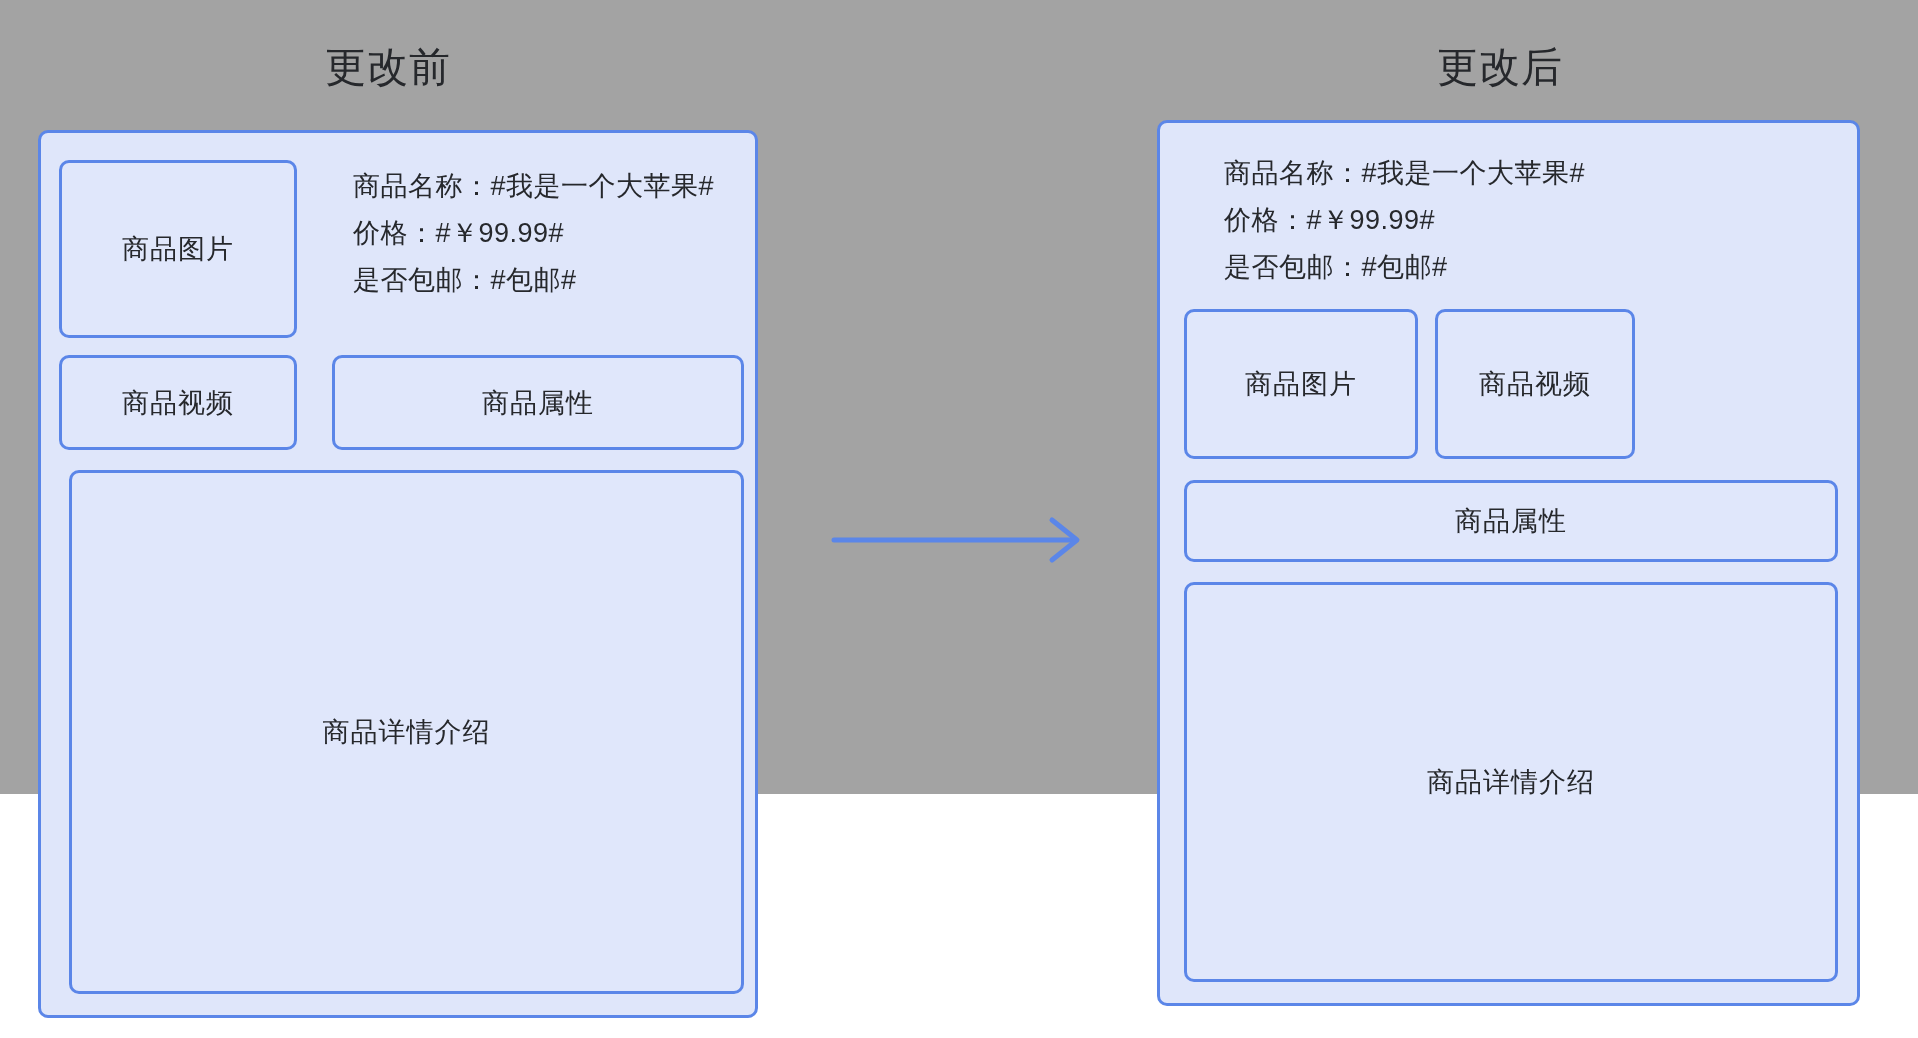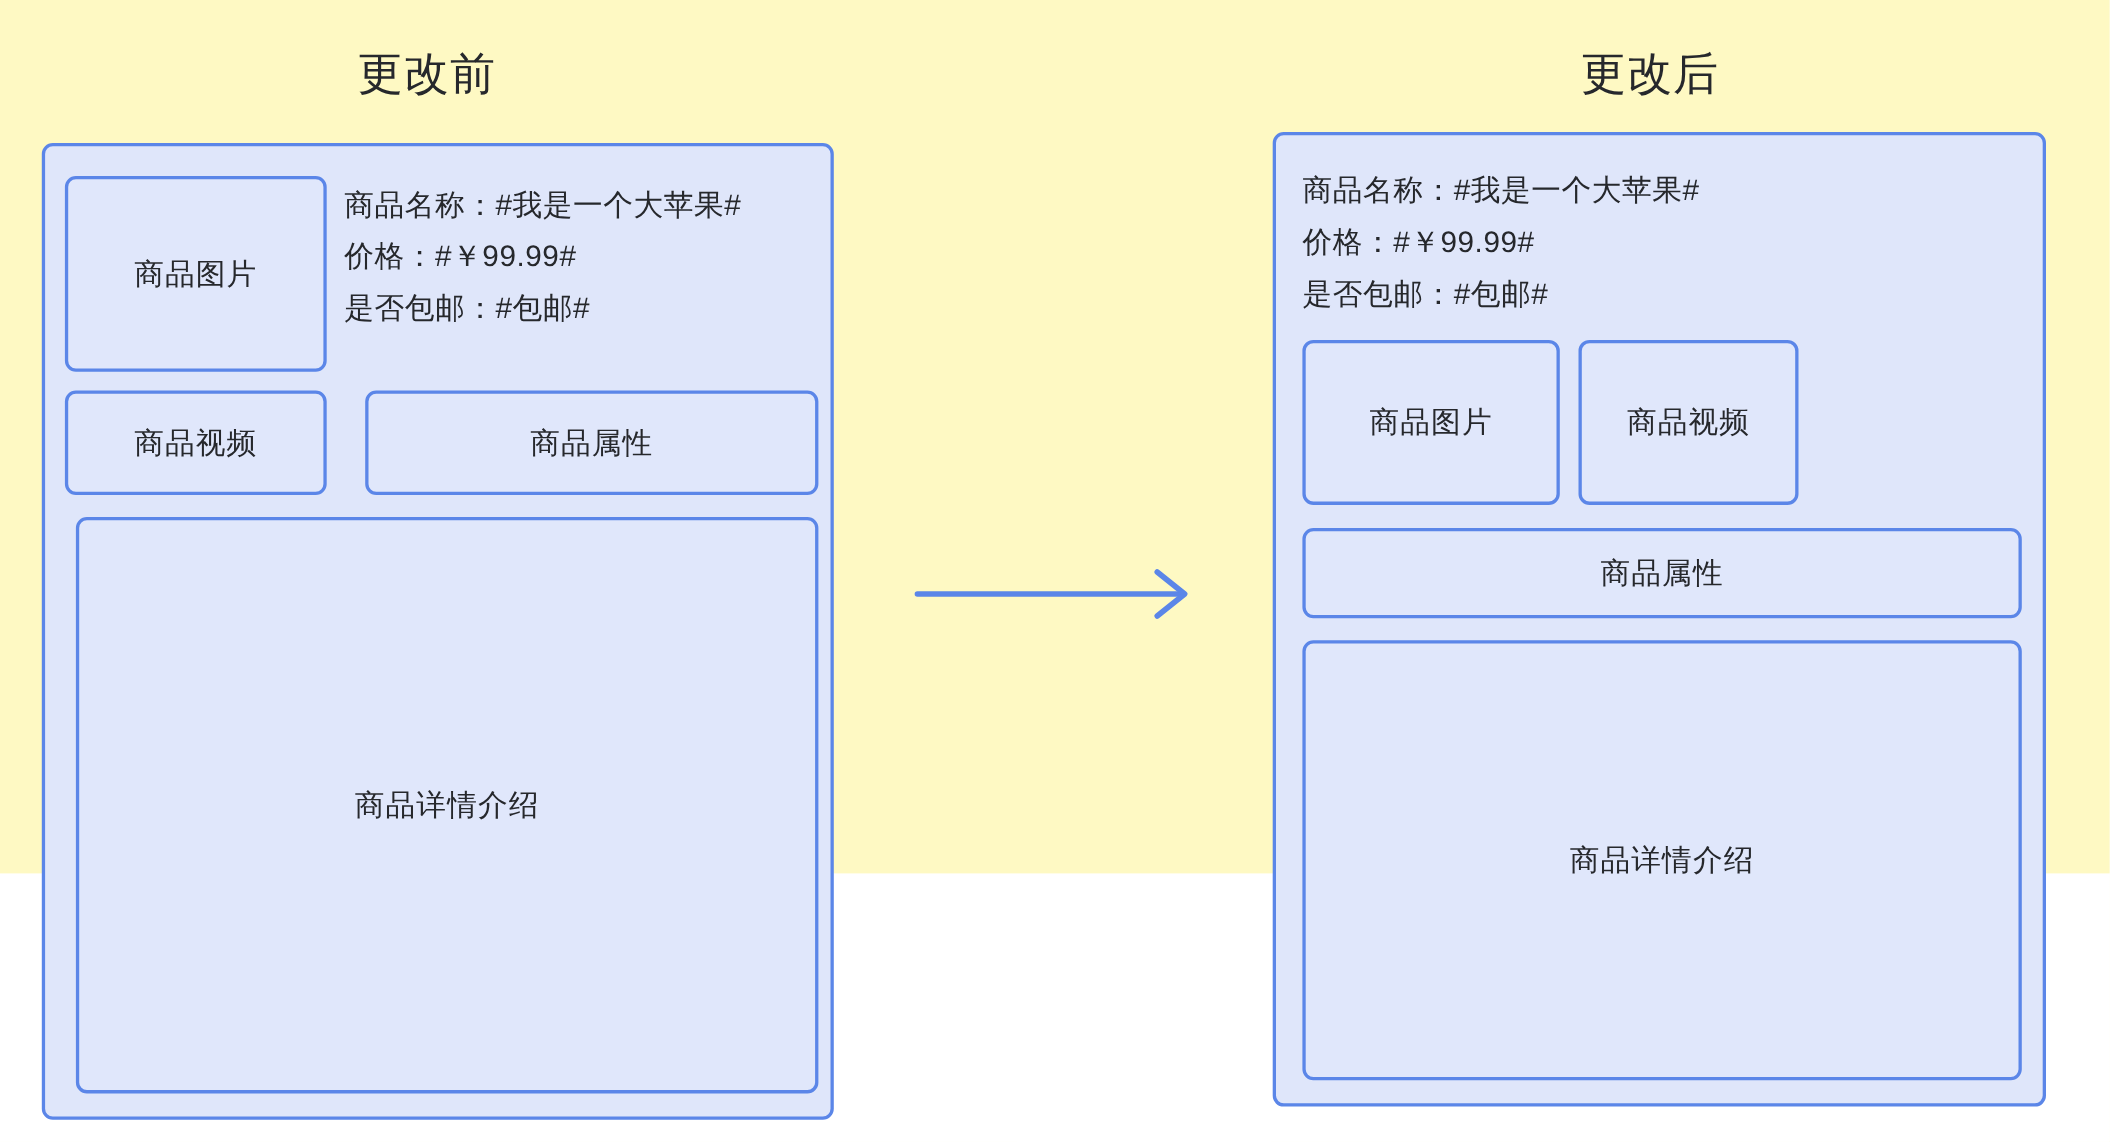--- a/index.html
+++ b/index.html
@@ -7,21 +7,21 @@
     width: 1918px;
     height: 1038px;
     background: #ffffff;
     font-family: "Liberation Sans", "DejaVu Sans", sans-serif;
     overflow: hidden;
   }
   .canvas {
     position: relative;
     width: 1918px;
     height: 794px;
-    background: #fef9c3;
+    background: #a3a3a3;
   }
 
   
   .panel-title {
     position: absolute;
     font-size: 41px;
     font-weight: 400;
     color: #26282c;
     letter-spacing: 1px;
     white-space: nowrap;
@@ -51,21 +51,21 @@
     text-align: center;
   }
   .box-label {
     font-size: 27px;
     color: #26282c;
     letter-spacing: 1px;
     white-space: nowrap;
   }
 
   
-  .info-block { position: absolute; }
+  .info-block { position: absolute; margin-left: 40px; }
   .info-line {
     font-size: 27px;
     color: #26282c;
     line-height: 47px;
     white-space: nowrap;
     letter-spacing: 0.5px;
   }
 
   
   #before-image   { left: 18px;  top: 27px;  width: 238px; height: 178px; }

